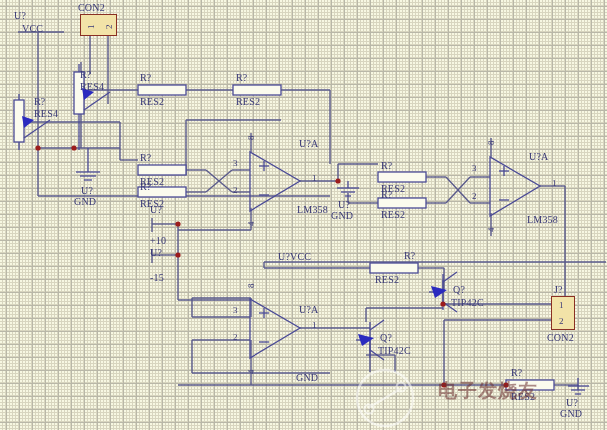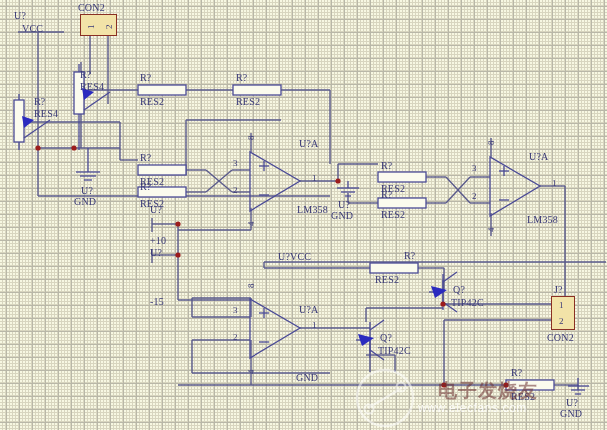--- a/index.html
+++ b/index.html
@@ -279,21 +279,21 @@
 
   <div class="lbl" style="left:14px;top:11px;">U?</div>
   <div class="lbl" style="left:22px;top:24px;">VCC</div>
 
   <div class="lbl" style="left:81px;top:186px;">U?</div>
   <div class="lbl" style="left:74px;top:197px;">GND</div>
 
   <div class="lbl" style="left:150px;top:205px;">U?</div>
   <div class="lbl" style="left:150px;top:236px;">+10</div>
   <div class="lbl" style="left:150px;top:248px;">U?</div>
-  <div class="lbl" style="left:150px;top:297px;">-15</div>
+  <div class="lbl" style="left:150px;top:273px;">-15</div>
 
   <div class="lbl" style="left:338px;top:200px;">U?</div>
   <div class="lbl" style="left:331px;top:211px;">GND</div>
 
   <div class="lbl" style="left:278px;top:252px;">U?VCC</div>
   <div class="lbl" style="left:296px;top:373px;">GND</div>
 
   <div class="lbl" style="left:566px;top:398px;">U?</div>
   <div class="lbl" style="left:560px;top:409px;">GND</div>
 
@@ -360,15 +360,14 @@
   <div class="lbl sm rot" style="left:86px;top:29px;">1</div>
   <div class="lbl sm rot" style="left:104px;top:29px;">2</div>
 
   <div class="conbox" style="left:551px;top:296px;width:24px;height:34px;"></div>
   <div class="lbl" style="left:554px;top:285px;">J?</div>
   <div class="lbl sm" style="left:559px;top:300px;">1</div>
   <div class="lbl sm" style="left:559px;top:316px;">2</div>
   <div class="lbl" style="left:547px;top:333px;">CON2</div>
 
   <div class="watermark" style="left:438px;top:378px;font-family:'Liberation Sans',sans-serif;font-size:19px;font-weight:bold;color:#6b2f2f;opacity:.55;letter-spacing:1px;">电子发烧友</div>
-  <div class="watermark" style="left:418px;top:401px;font-family:'Liberation Sans',sans-serif;font-size:12px;color:#ffffff;opacity:.85;letter-spacing:.6px;">www.elecfans.com</div>
 
 </div>
 
 </body></html>

